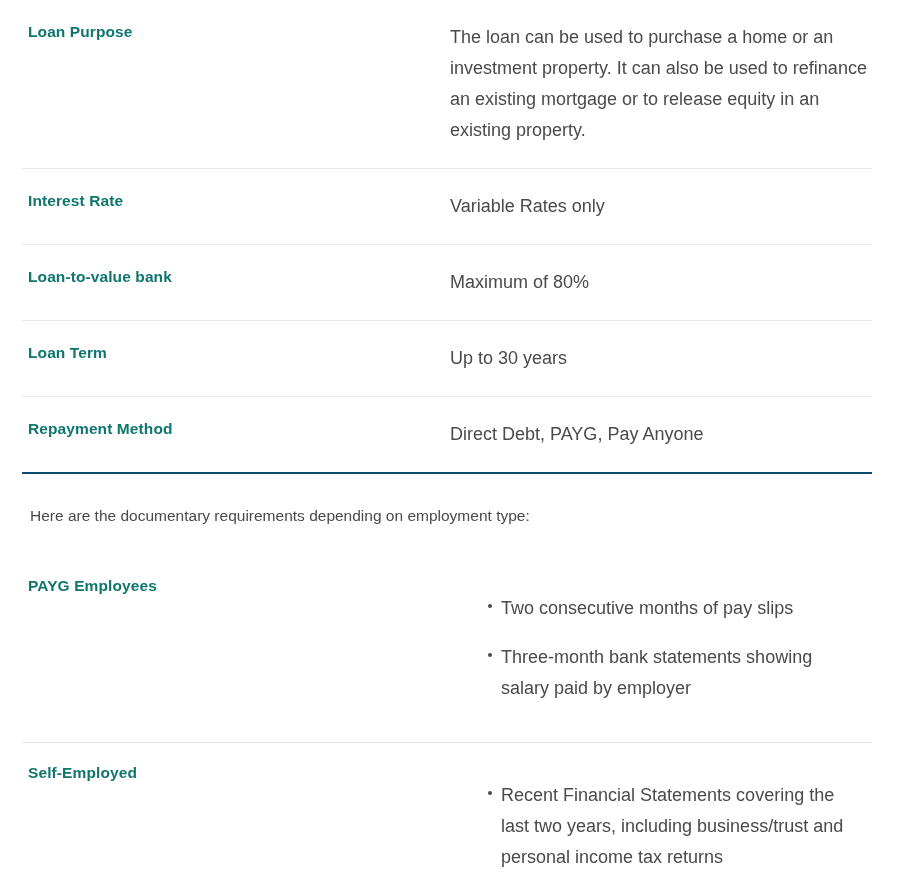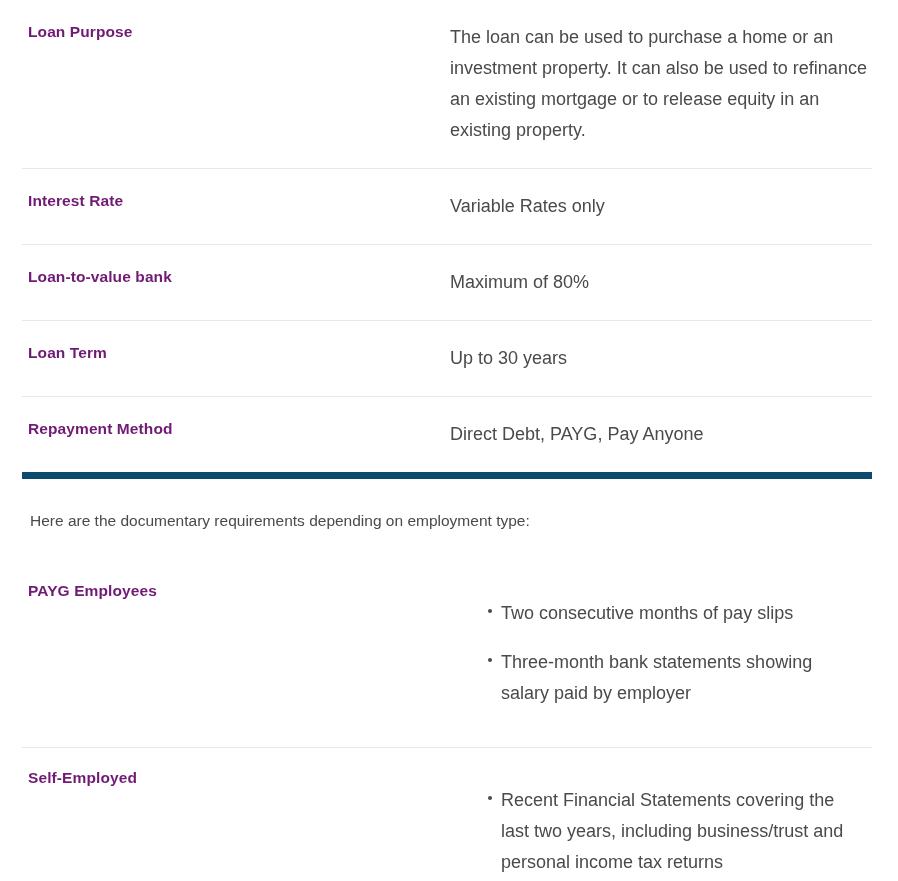--- a/index.html
+++ b/index.html
@@ -23,33 +23,33 @@
   .spec-table {
     width: 850px;
     margin: 0 0 0 22px;
     border-collapse: collapse;
     table-layout: fixed;
   }
   .spec-row {
     border-bottom: 1px solid #e8e8e8;
   }
   .spec-row:last-child {
-    border-bottom: 7px solid #0c4a6e;
+    border-bottom: 2px solid #0c4a6e;
   }
   .spec-label,
   .spec-value {
     vertical-align: top;
     padding: 0;
   }
   .spec-label {
     width: 428px;
     padding: 21px 10px 22px 6px;
     font-size: 15.5px;
     font-weight: 600;
-    color: #701a75;
+    color: #0f766e;
     letter-spacing: 0.1px;
     line-height: 1.35;
   }
   .spec-value {
     width: 422px;
     padding: 21px 0 22px 0;
     font-size: 18px;
     font-weight: 400;
     color: #4a4a4a;
     line-height: 1.72;

